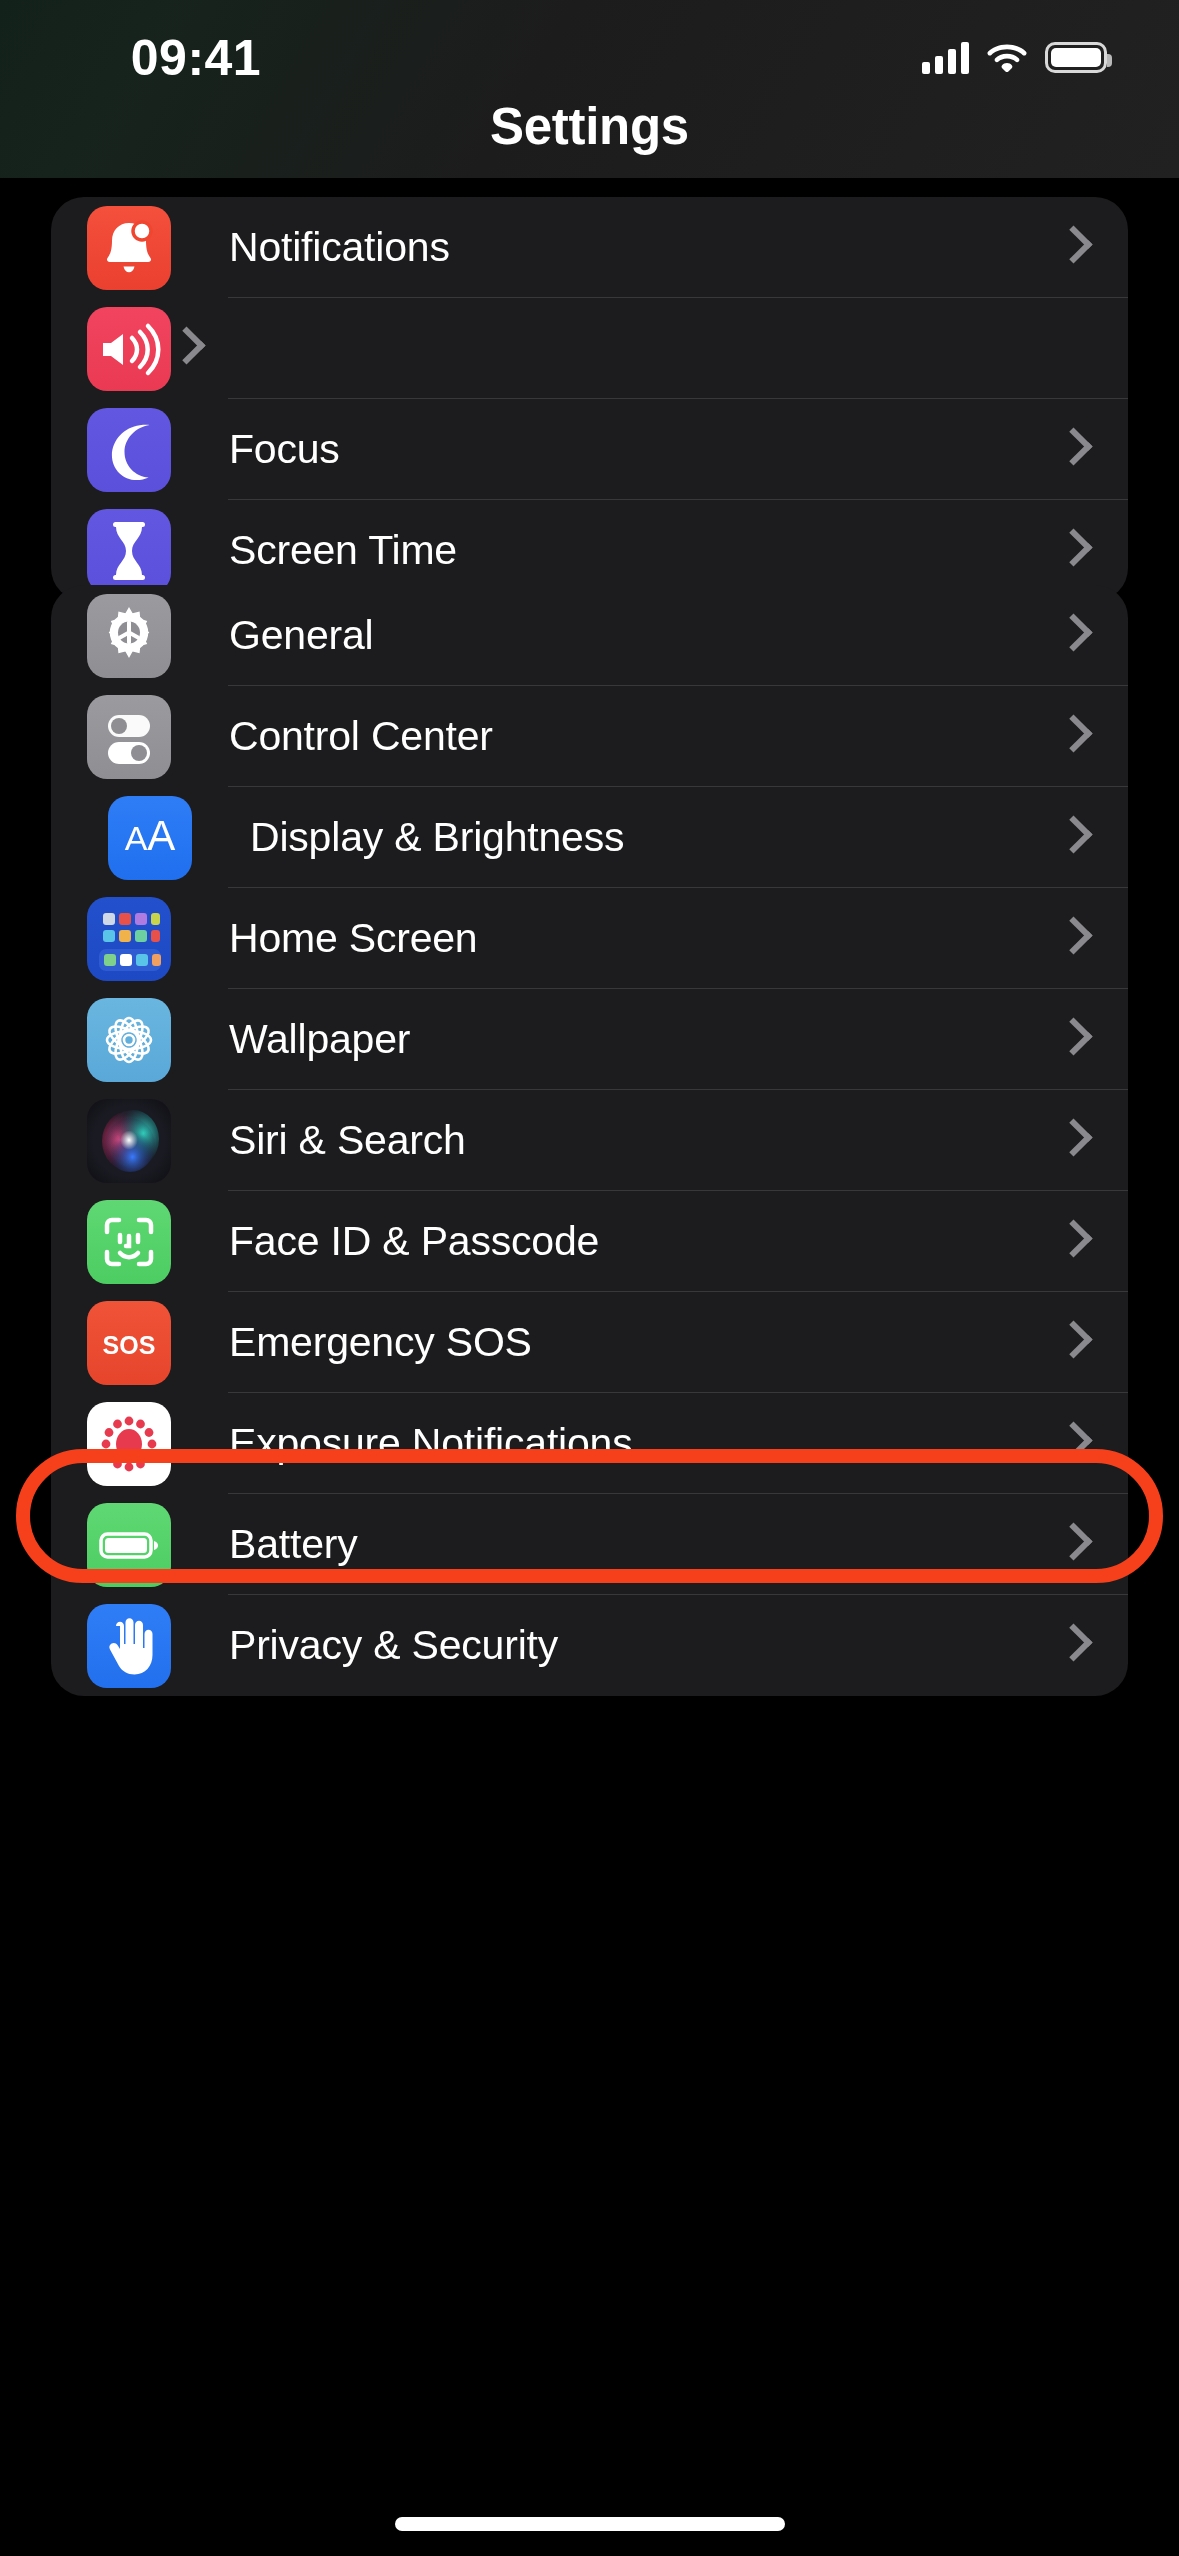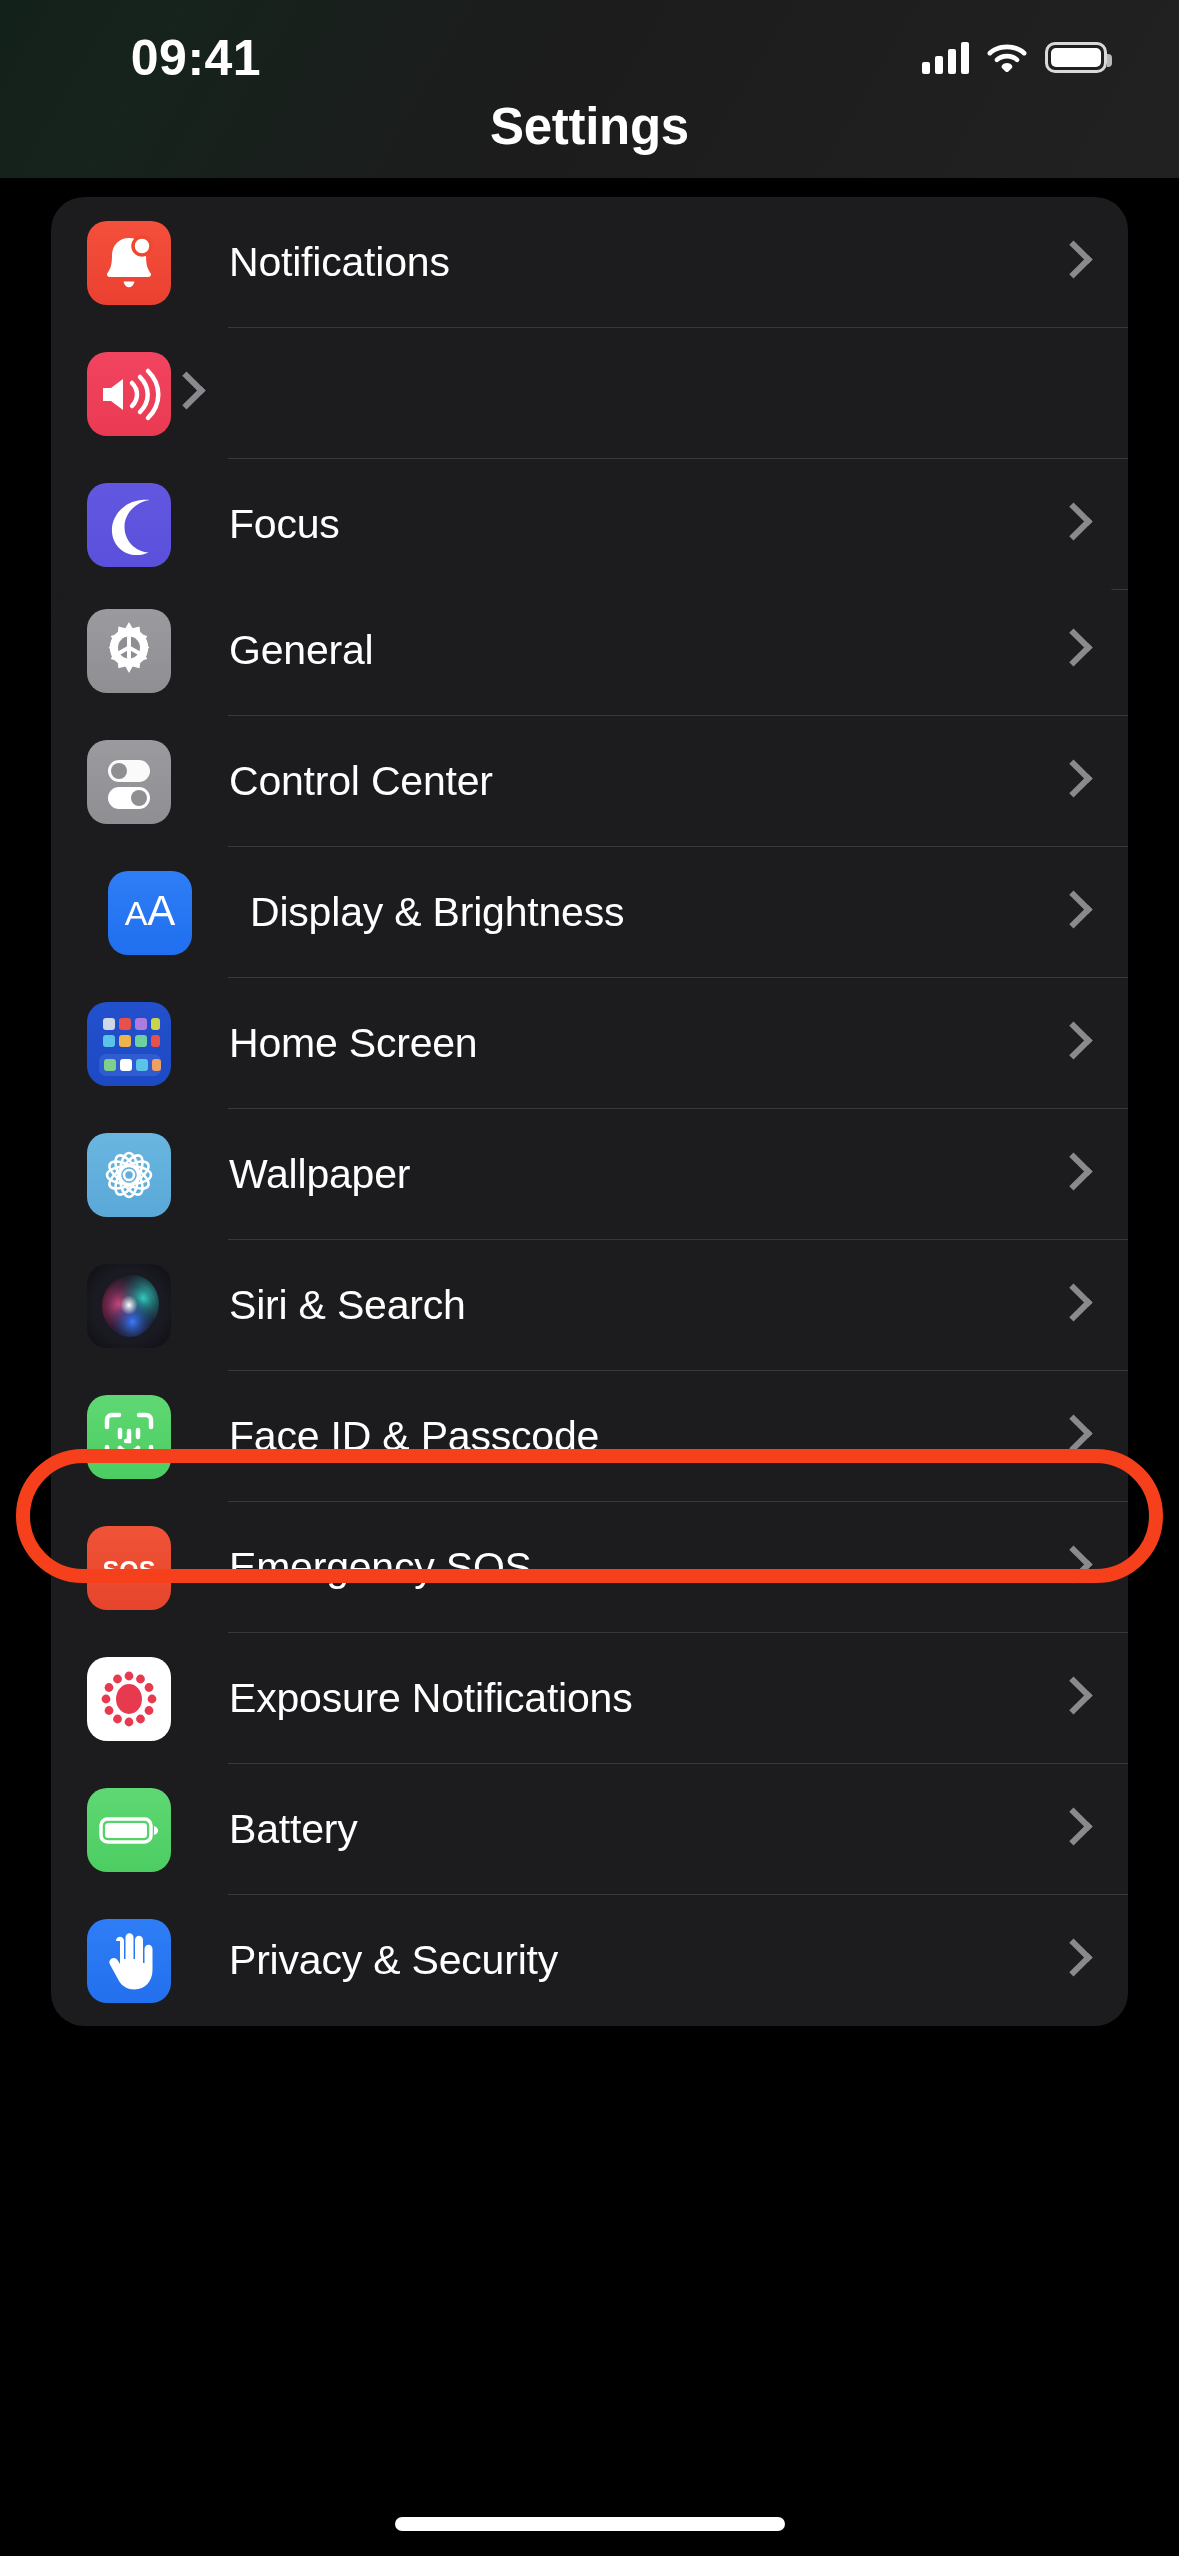--- a/index.html
+++ b/index.html
@@ -64,21 +64,21 @@
   .content{ position:absolute; top:178px; left:0; width:1179px; height:2378px; background:#000; }
 
   .group{
     position:absolute; left:51px; width:1077px;
     background:#1c1c1e; border-radius:33px; overflow:hidden;
   }
   #group-1{ top:19px; }
   #group-2{ top:407px; }
 
   .row{
-    position:relative; height:131px;
+    position:relative; height:101px;
     display:flex; align-items:center;
     padding-left:36px; padding-right:32px;
   }
   .row .sep{
     position:absolute; left:177px; right:0; bottom:0; height:1px;
     background:#38383a;
   }
   .row:last-child .sep{ display:none; }
 
   .appicon{

